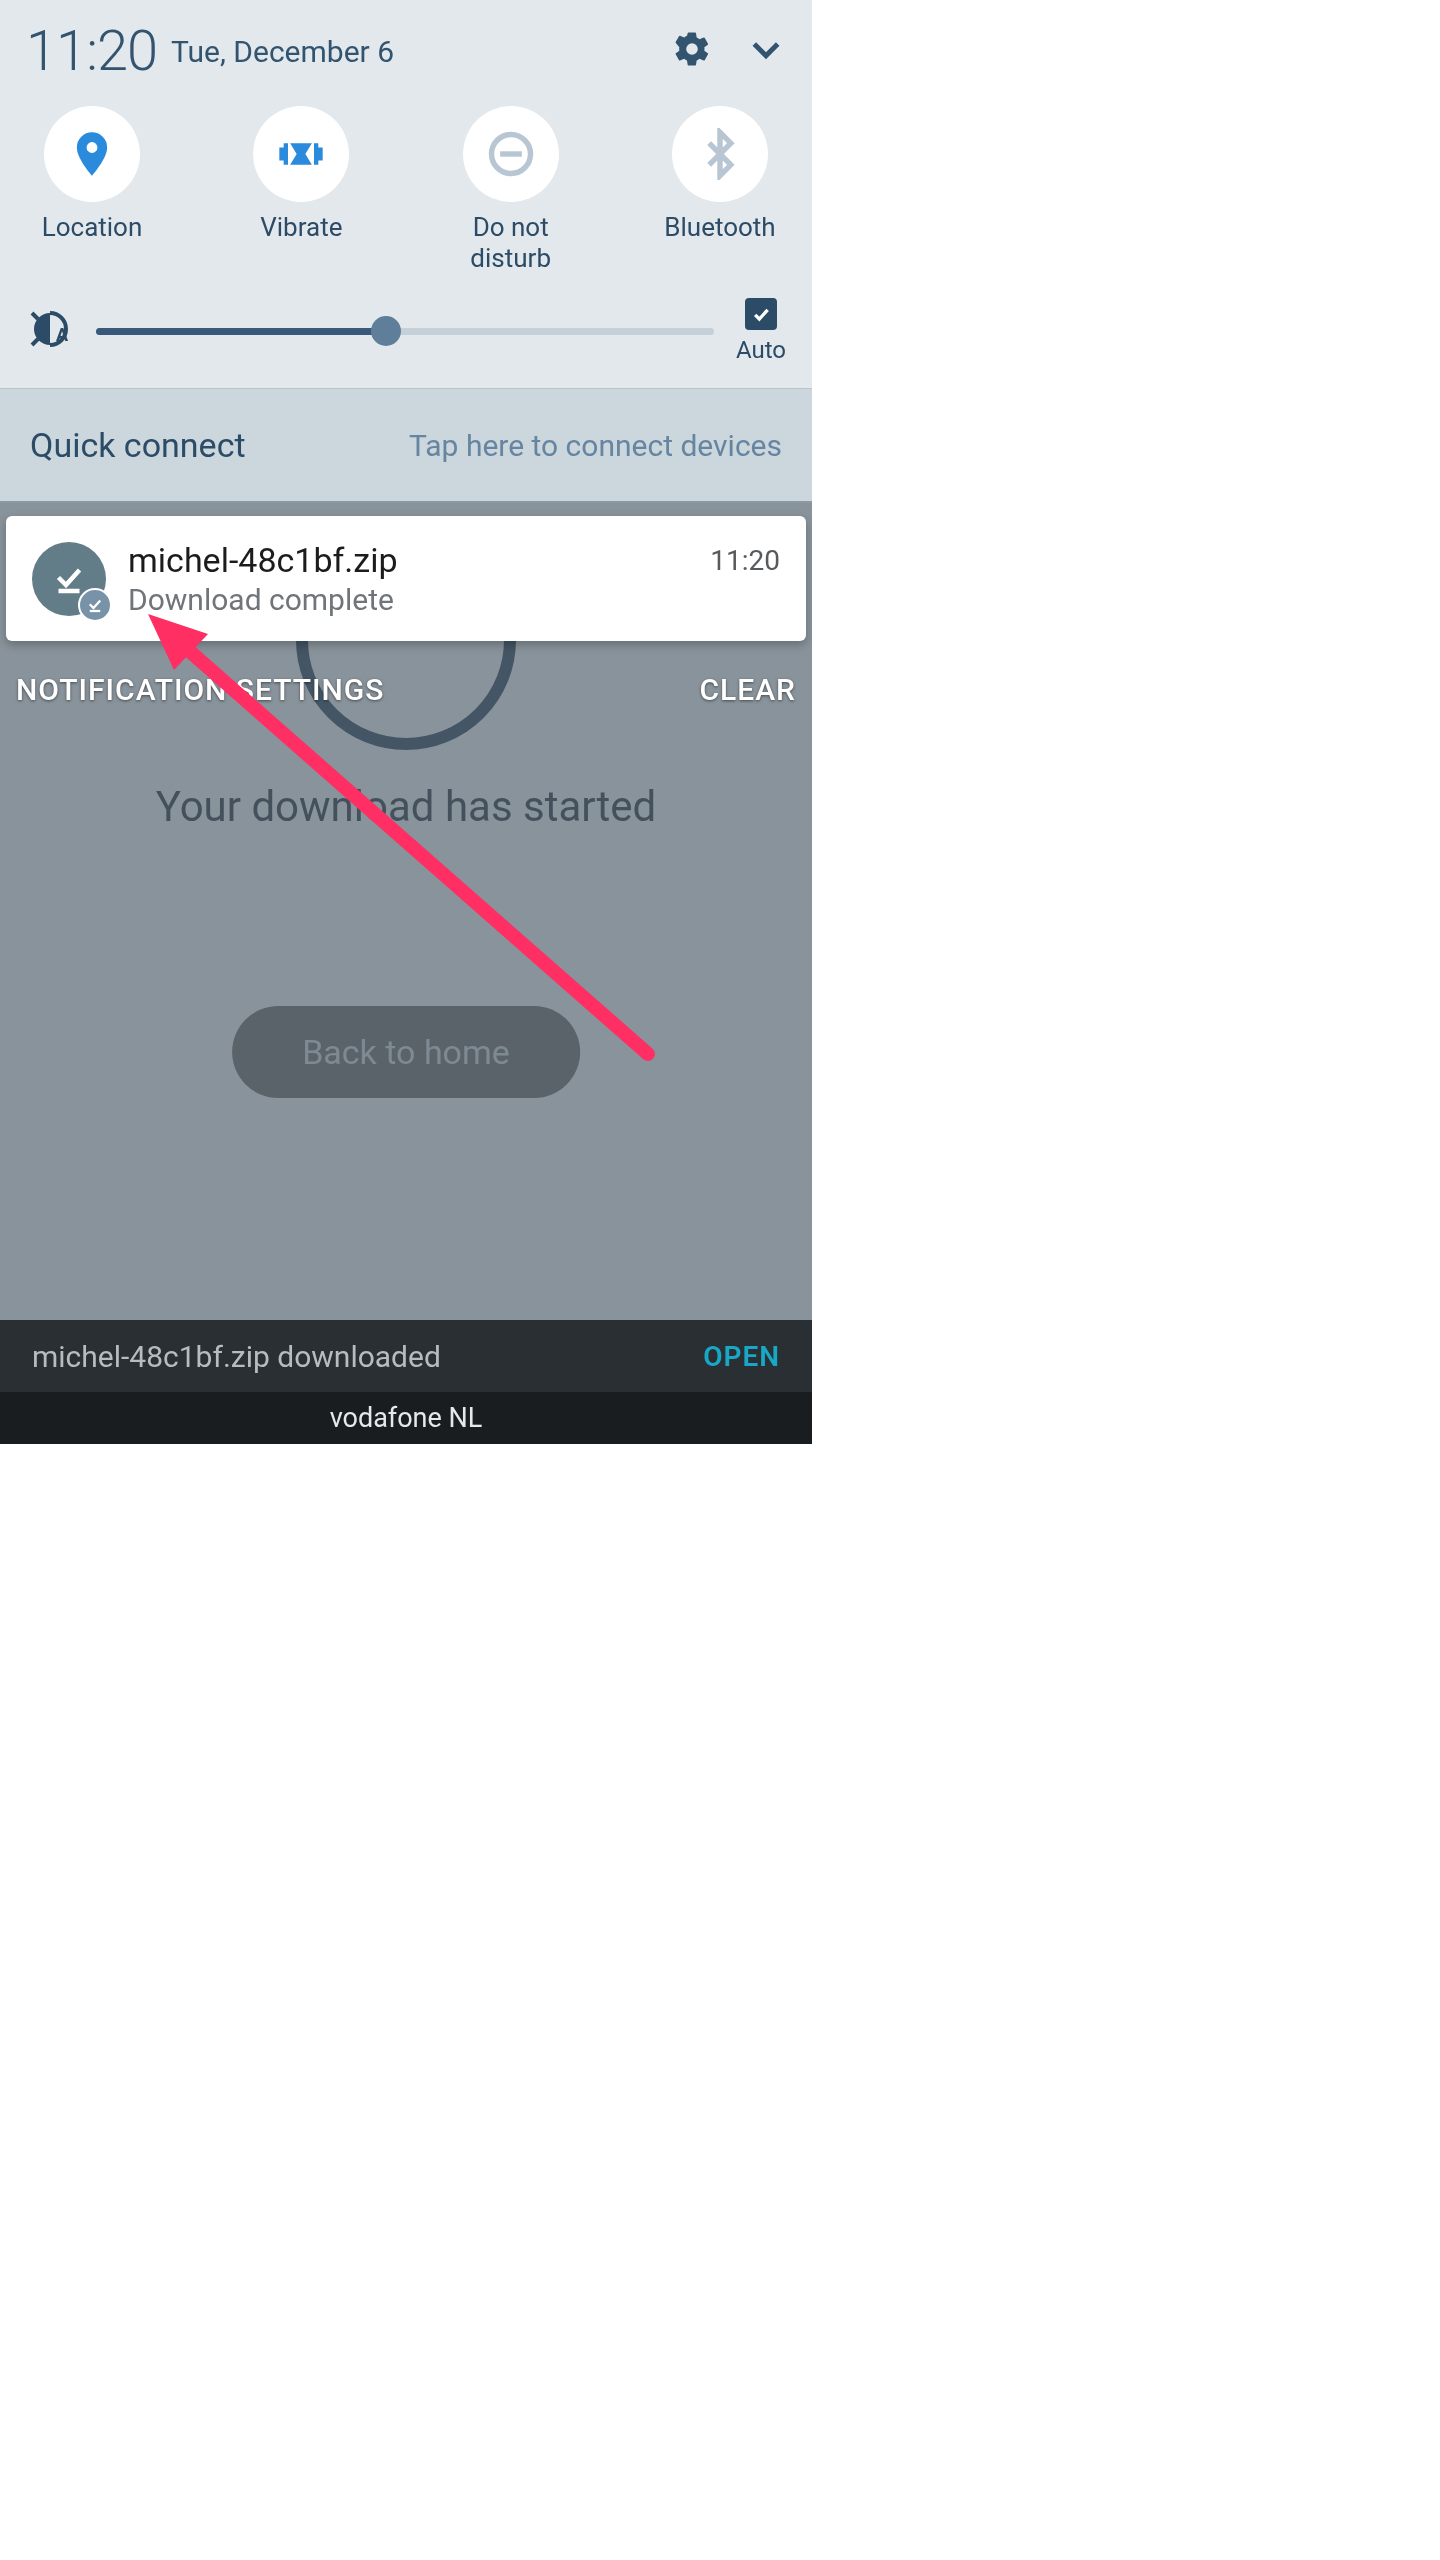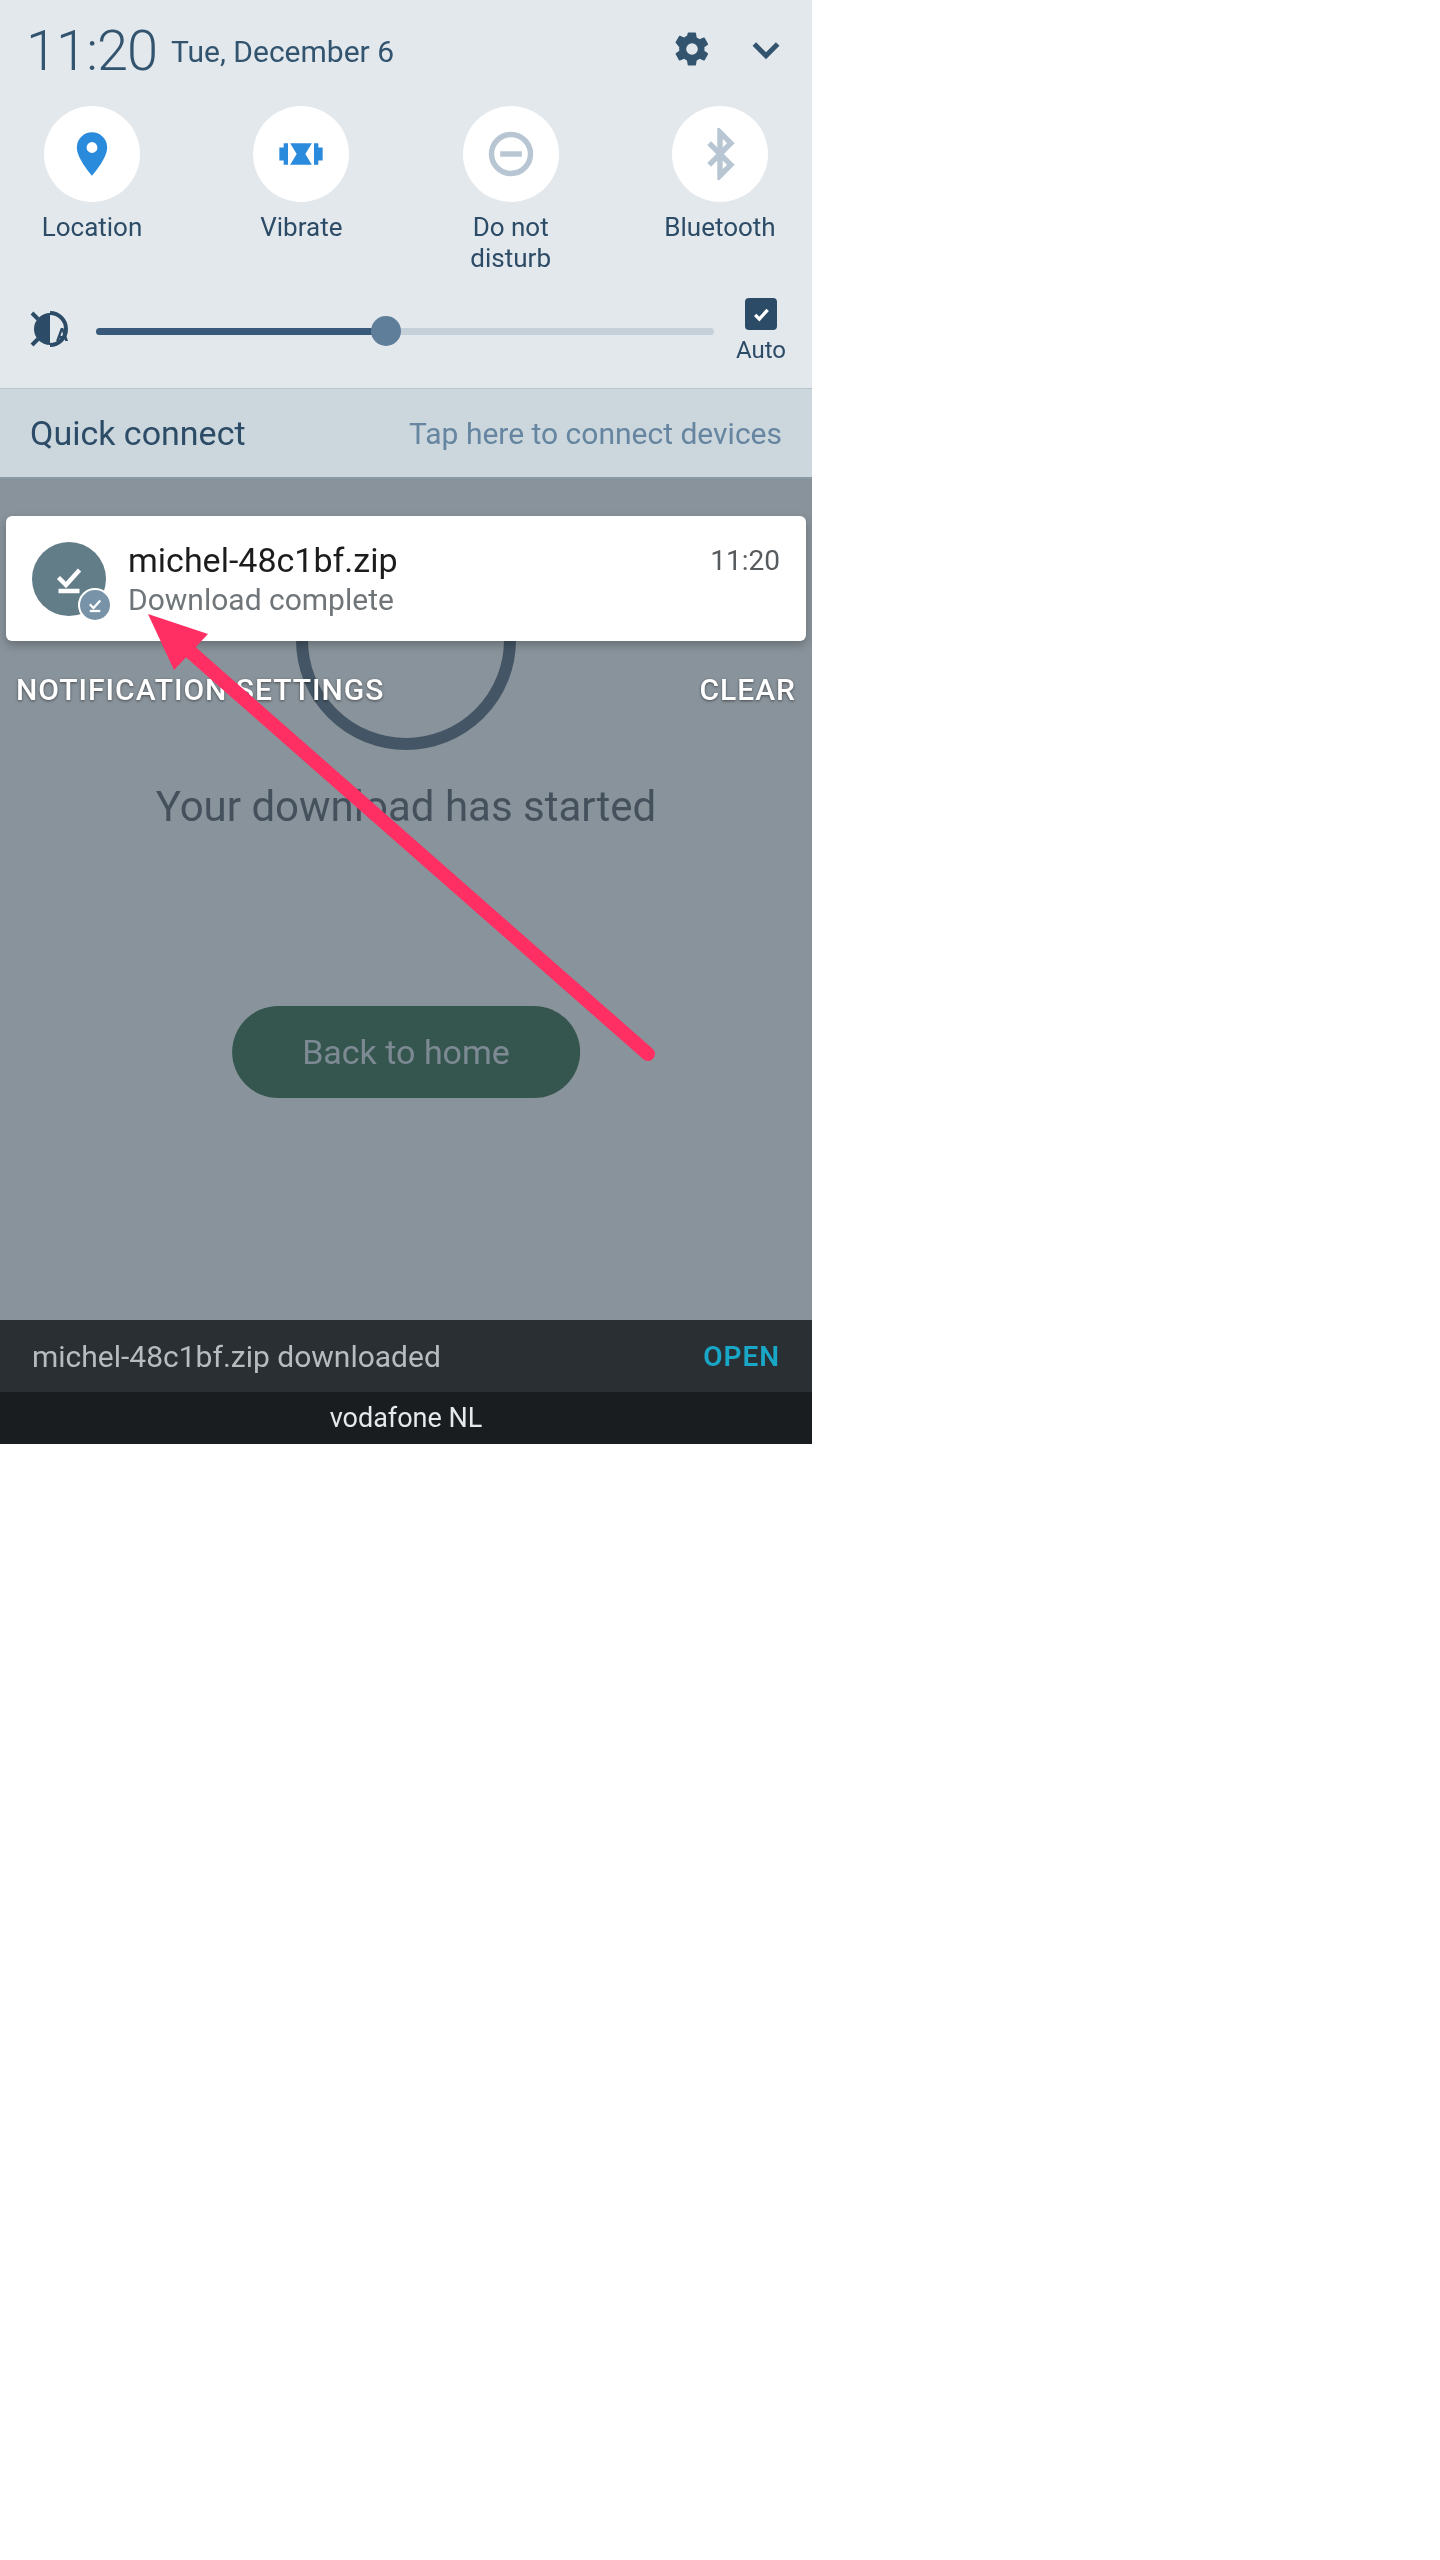--- a/index.html
+++ b/index.html
@@ -28,21 +28,21 @@
     position: absolute;
     top: 782px; left: 0; width: 100%;
     text-align: center;
     font-size: 42px;
     color: #3b4652;
     font-weight: 400;
   }
   .bg-home-btn {
     position: absolute;
     top: 1006px; left: 50%; transform: translateX(-50%);
-    background: #14532d;
+    background: #737373;
     color: #cfd8df;
     font-size: 34px;
     padding: 26px 70px;
     border-radius: 60px;
   }
   .bg-snackbar {
     position: absolute;
     left: 0; right: 0; top: 1320px; height: 72px;
     background: #2a2f33;
     display: flex; align-items: center;
@@ -124,21 +124,21 @@
   .auto-col { text-align: center; color:#2c4b66; font-size: 24px; }
   .auto-box {
     width: 32px; height: 32px; background:#2c4b66; border-radius:4px;
     margin: 0 auto 6px auto;
     display:flex; align-items:center; justify-content:center; color:#fff;
   }
 
   .qc-bar {
     background: #cbd6dd;
     display: flex; align-items: center; justify-content: space-between;
-    padding: 24px 30px;
+    padding: 36px 30px;
     border-top: 1px solid #b9c5cd;
     border-bottom: 2px solid #8a9aa5;
   }
   .qc-title { color:#2c4b66; font-size: 34px; }
   .qc-hint  { color:#6685a0; font-size: 30px; }
 
   
   .notif-card {
     position: absolute;
     top: 516px; left: 6px; right: 6px;

